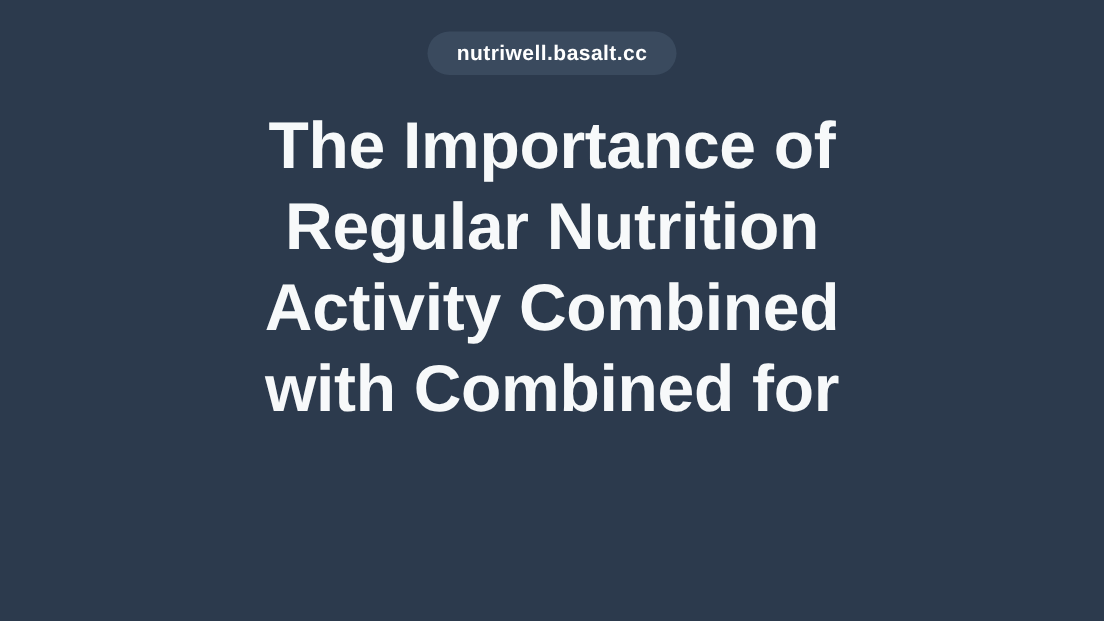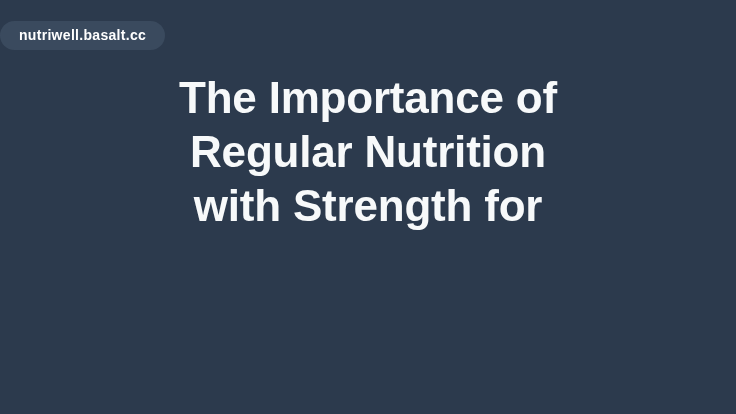--- a/index.html
+++ b/index.html
@@ -16,21 +16,21 @@
   }
 
   .poster {
     position: relative;
     box-sizing: border-box;
     width: 736px;
     height: 414px;
     background: #2c3a4d;
     display: flex;
     flex-direction: column;
-    align-items: flex-start;
+    align-items: center;
     padding-top: 21px;
   }
 
   .site-badge {
     display: inline-flex;
     align-items: center;
     justify-content: center;
     height: 29px;
     padding: 0 19px;
     border-radius: 15px;
@@ -66,16 +66,17 @@
 </head>
 <body>
 
 <div class="poster">
 
   <div class="site-badge">nutriwell.basalt.cc</div>
 
   <h1 class="headline">
     <span class="hl-line">The Importance of</span>
     <span class="hl-line">Regular Nutrition</span>
-    <span class="hl-line">with Strength for</span>
+    <span class="hl-line">Activity Combined</span>
+    <span class="hl-line">with Combined for</span>
   </h1>
 
 </div>
 
 </body></html>

